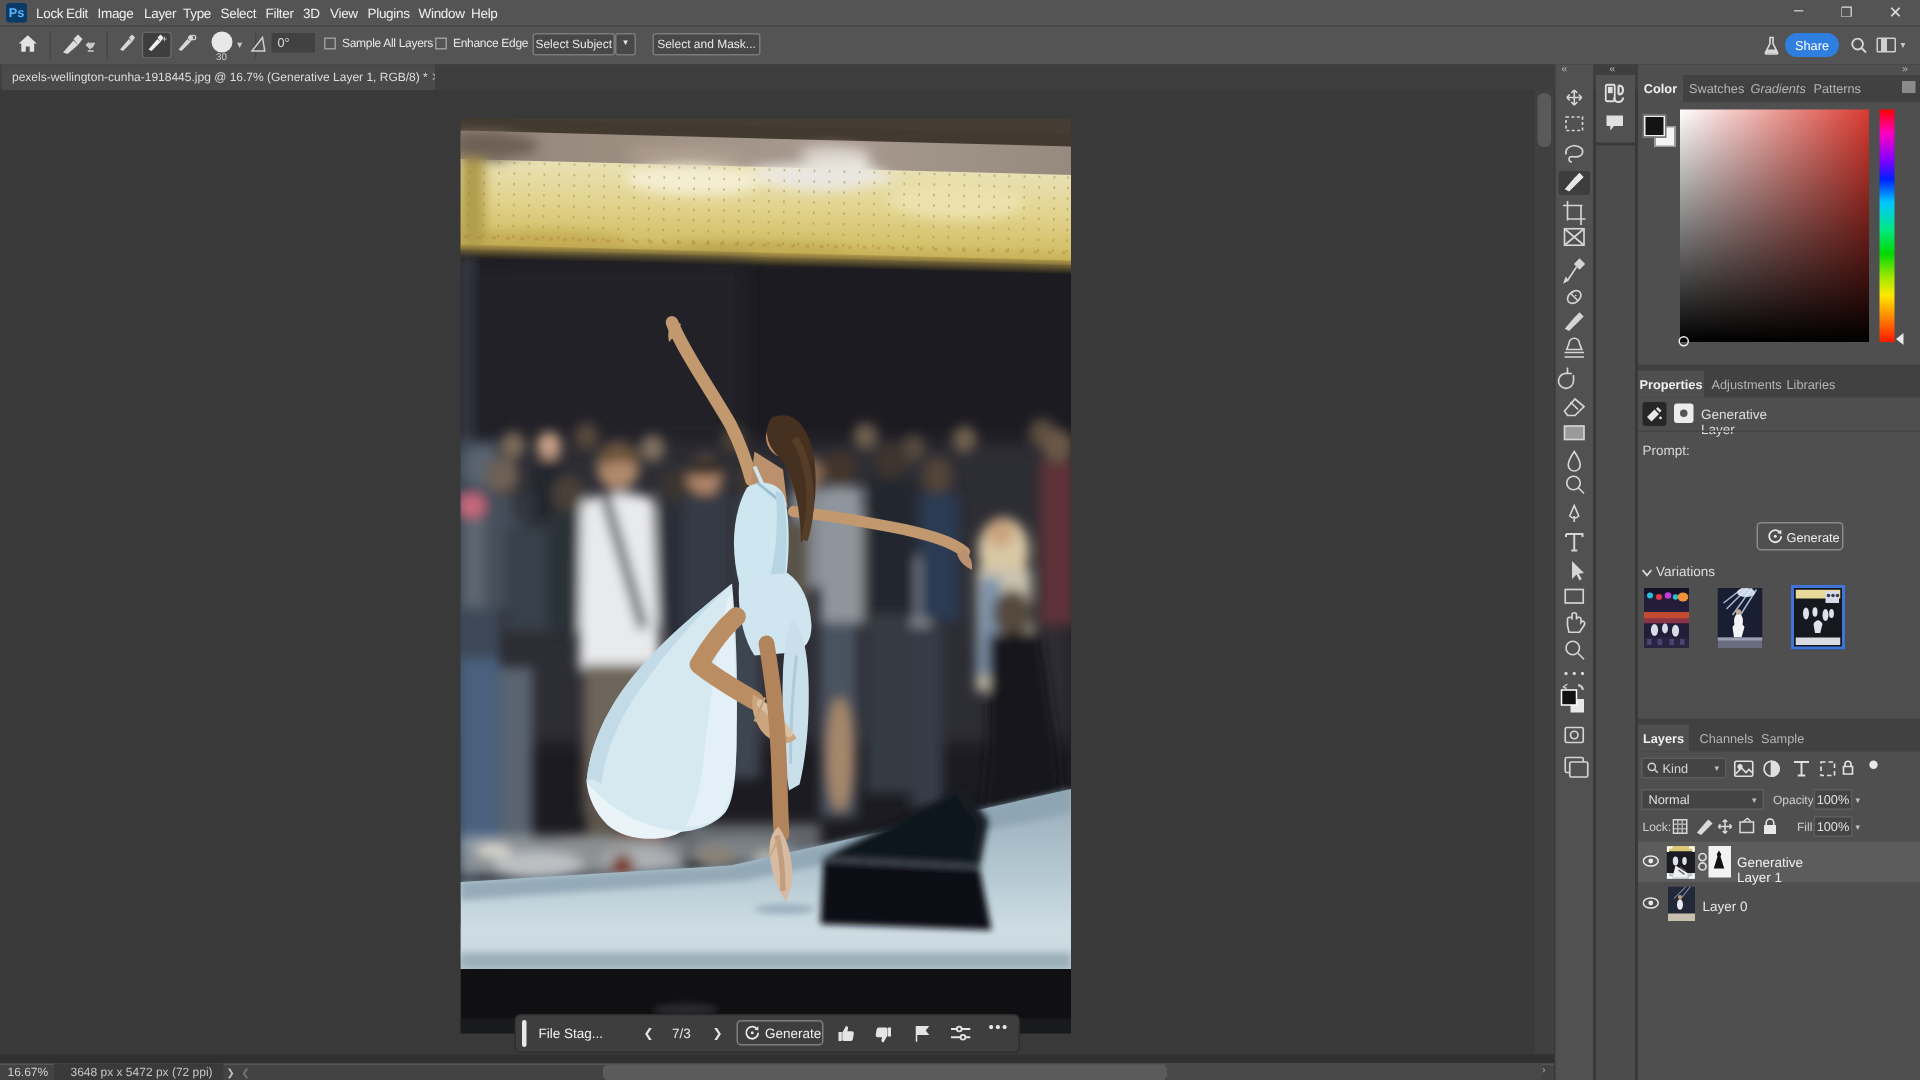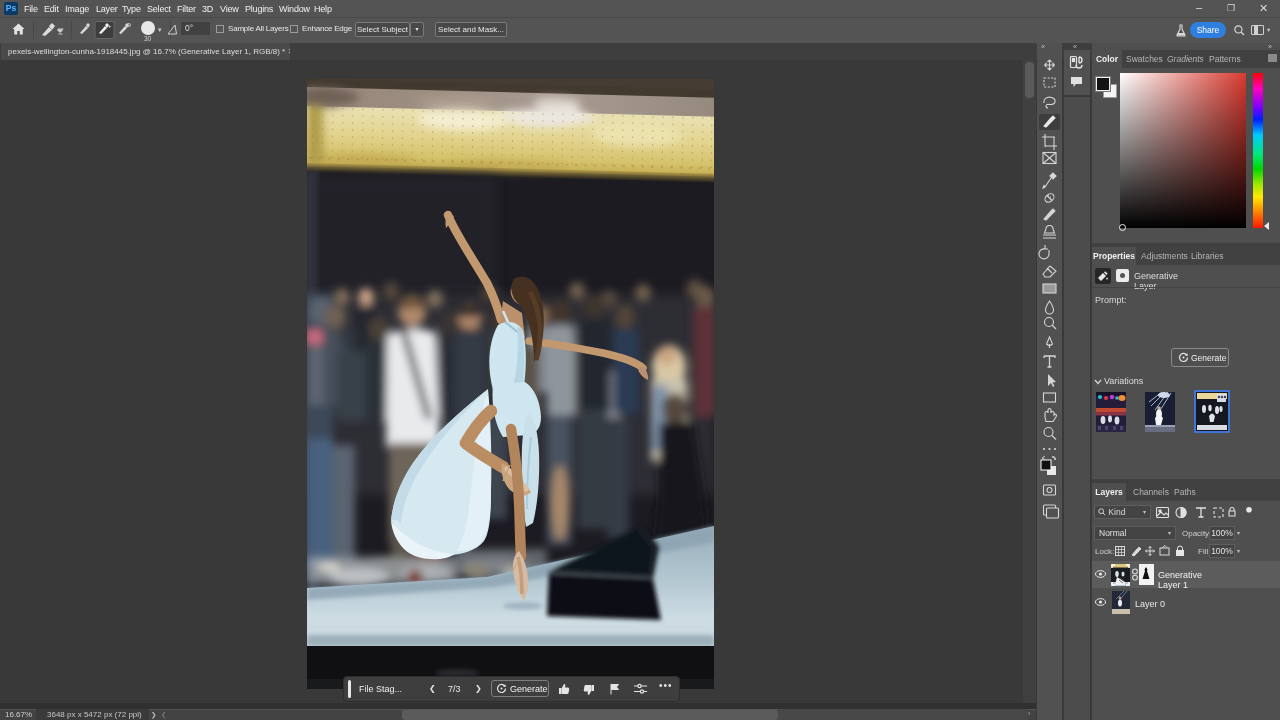--- a/index.html
+++ b/index.html
@@ -41,21 +41,21 @@
   
   #iconcol { left:1064px; top:50px; width:26px; height:45px; background:#515151; }
   #iconcol2 { left:1064px; top:97px; width:26px; height:623px; background:#4c4c4c; }
 </style>
 </head>
 <body>
 <div id="app">
 
   <div id="titlebar" class="abs"></div>
   <div id="pslogo" class="abs">Ps</div>
-  <div class="abs menu" style="left:24px">File</div>
+  <div class="abs menu" style="left:24px">Lock</div>
   <div class="abs menu" style="left:44px">Edit</div>
   <div class="abs menu" style="left:65px">Image</div>
   <div class="abs menu" style="left:96px">Layer</div>
   <div class="abs menu" style="left:122px">Type</div>
   <div class="abs menu" style="left:147px">Select</div>
   <div class="abs menu" style="left:177px">Filter</div>
   <div class="abs menu" style="left:202px">3D</div>
   <div class="abs menu" style="left:220px">View</div>
   <div class="abs menu" style="left:245px">Plugins</div>
   <div class="abs menu" style="left:279px">Window</div>
@@ -589,21 +589,21 @@
         <ellipse cx="24" cy="16" rx="1.6" ry="3"></ellipse>
         <path d="M12 23 Q15 18 18 23 L16.5 29 L13 29 Z"></path>
       </g>
     <rect y="32" width="30" height="5" fill="#d8dce2"></rect>
   </svg>
 
   <div class="abs" style="left:1092px; top:479px; width:188px; height:4px; background:#404040;"></div>
   <div class="abs" style="left:1092px; top:483px; width:188px; height:18px; background:#414141;"></div>
   <div class="abs" style="left:1092px; top:483px; width:34px; height:18px; background:#4f4f4f; color:#f0f0f0; font-size:8.5px; font-weight:bold; text-align:center; line-height:18px;">Layers</div>
   <div class="abs" style="left:1133px; top:483px; color:#b5b5b5; font-size:8.5px; line-height:18px;">Channels</div>
-  <div class="abs" style="left:1174px; top:483px; color:#b5b5b5; font-size:8.5px; line-height:18px;">Paths</div>
+  <div class="abs" style="left:1174px; top:483px; color:#b5b5b5; font-size:8.5px; line-height:18px;">Sample</div>
 
   <div class="abs" style="left:1094px; top:505px; width:57px; height:14px; background:#444444; border:1px solid #5e5e5e; color:#d8d8d8; font-size:8.5px; line-height:12px; padding-left:3px;"><svg width="8" height="8" viewBox="0 0 8 8" style="vertical-align:-1px">
         <circle cx="3.2" cy="3.2" r="2.4" fill="none" stroke="#d0d0d0" stroke-width="1"></circle>
         <path d="M5 5 l2.2 2.2" stroke="#d0d0d0" stroke-width="1"></path>
       </svg> Kind</div>
   <div class="abs" style="left:1143px; top:508px; color:#c0c0c0; font-size:6px;">▾</div>
   <svg class="abs" style="left:1156px; top:506px;" width="124" height="13" viewBox="0 0 124 13">
     <g fill="none" stroke="#e0e0e0" stroke-width="1.1">
       <rect x="0.5" y="1.5" width="12" height="10" rx="1"></rect>
         <circle cx="4" cy="5" r="1.2" fill="#e0e0e0"></circle>

